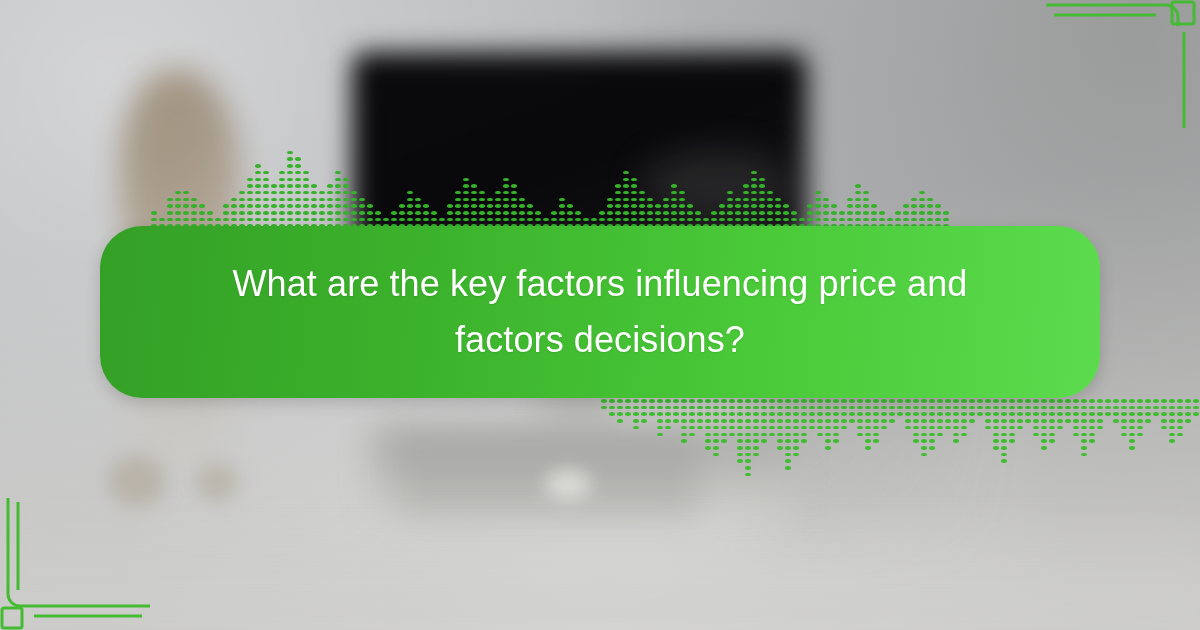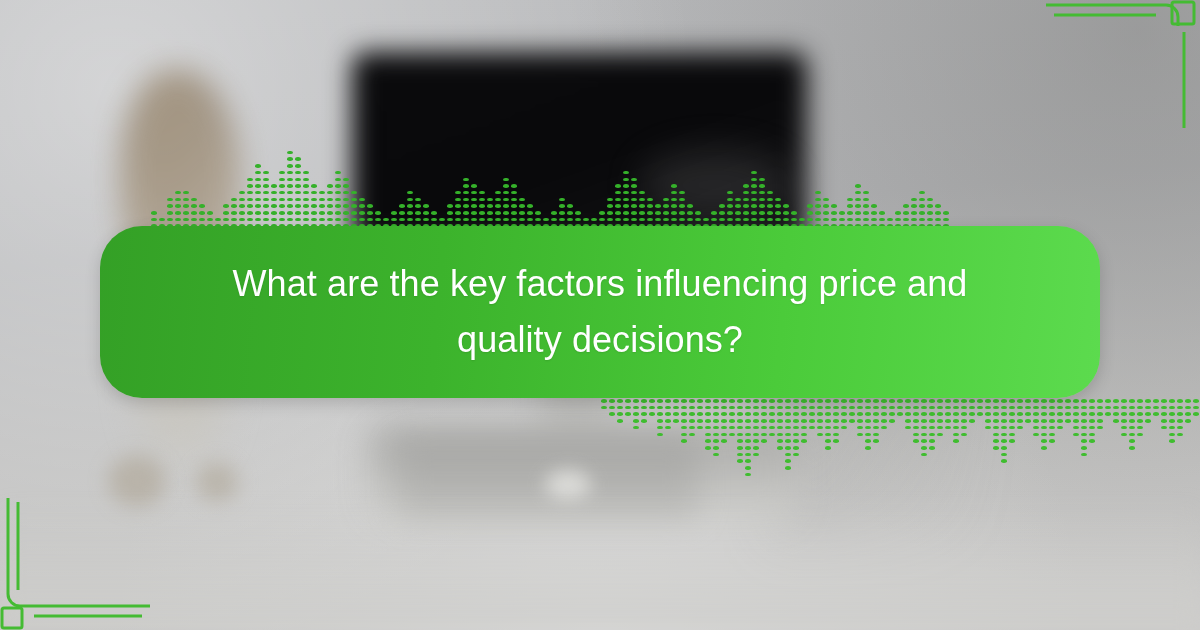--- a/index.html
+++ b/index.html
@@ -1592,17 +1592,17 @@
       <path d="M8 8 V104 A12 12 0 0 0 20 116 H150"></path>
       <path d="M18 12 V100"></path>
       <path d="M34 126 H142"></path>
       <rect x="2" y="118" width="20" height="20" rx="2"></rect>
     </g>
   </svg>
 
   <div class="card">
     <div class="card-text">
       <span>What are the key factors influencing price and</span><br>
-      <span>quality decisions?</span>
+      <span>factors decisions?</span>
     </div>
   </div>
 
 </div>
 
 </body></html>

